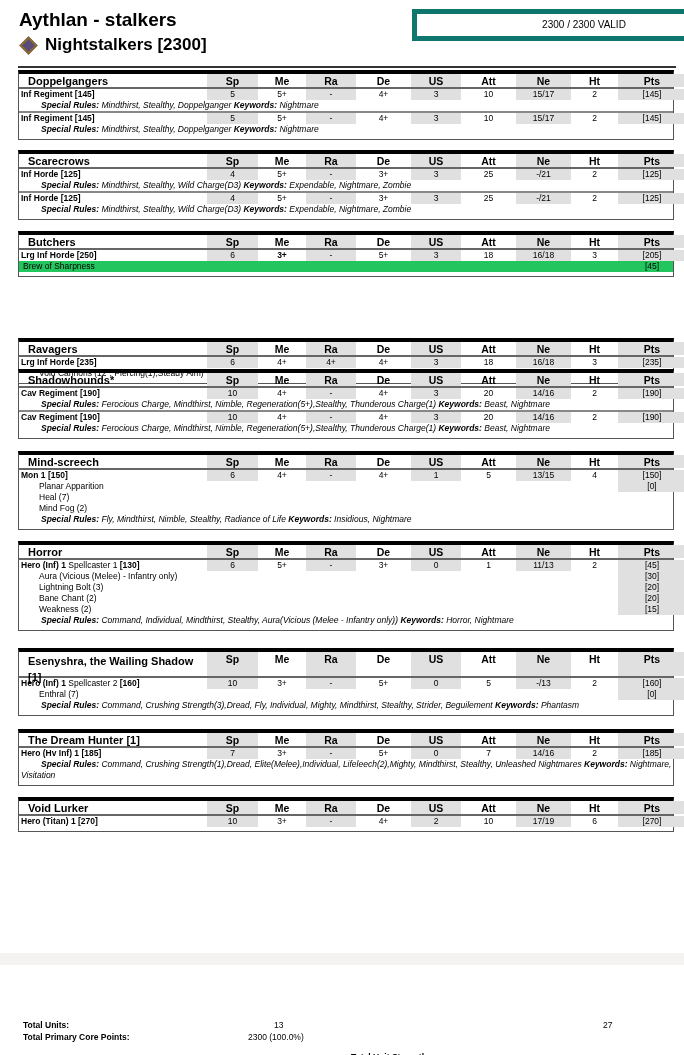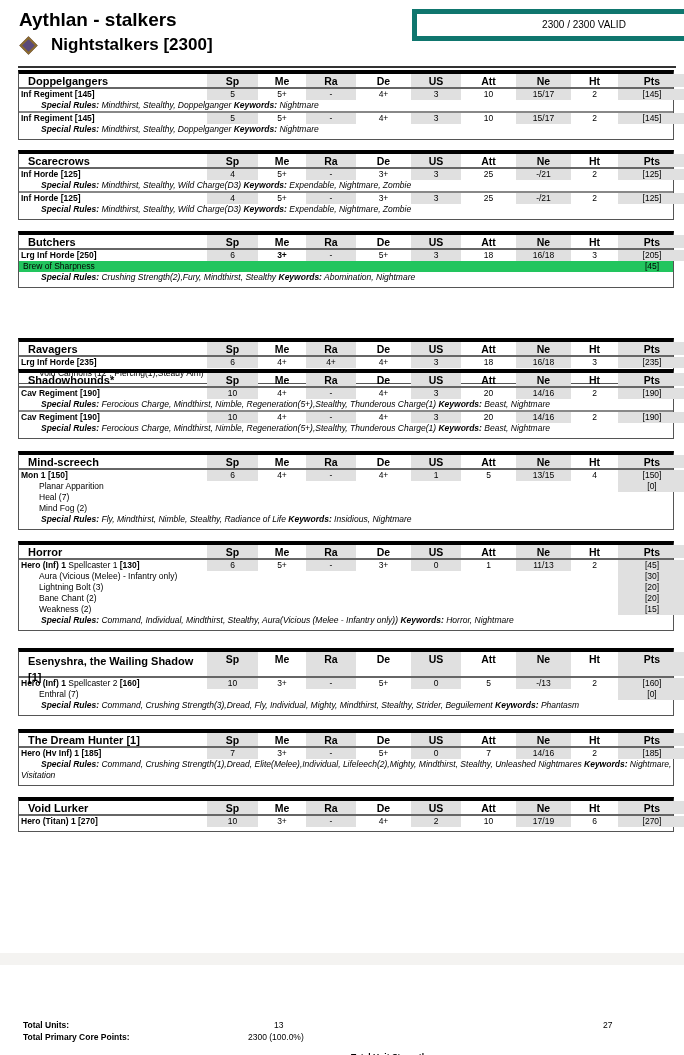--- a/index.html
+++ b/index.html
@@ -1,19 +1,19 @@
 <!DOCTYPE html>
 <html><head>
 <meta charset="utf-8">
 <style>
   html, body { margin:0; padding:0; background:#fff; }
   body { width:684px; height:1055px; position:relative; font-family:"Liberation Sans", sans-serif; color:#000; overflow:hidden; }
   .title { position:absolute; left:19px; top:9px; font-size:19px; font-weight:bold; }
   .valid { position:absolute; left:412px; top:9px; width:262px; height:22px; border:5px solid #0f766e; font-size:10px; text-align:center; line-height:22px;padding-left:36px; }
-  .subtitle { position:absolute; left:19px; top:35px; font-size:17px; font-weight:bold; display:flex; align-items:center; gap:13px; }
+  .subtitle { position:absolute; left:19px; top:35px; font-size:17px; font-weight:bold; display:flex; align-items:center; gap:7px; }
   .diamond { width:13px; height:13px; transform:rotate(45deg); background:#5a4a7a; border:2px solid #8b6b2e; box-sizing:border-box; margin-left:3px; margin-right:3px; }
   .toprule { position:absolute; left:18px; top:66px; width:658px; height:2px; background:#333; }
 
   .card { position:absolute; left:18px; width:656px; border:1px solid #555; border-top:4px solid #000; box-sizing:border-box; font-size:8.5px; }
   .row { position:relative; height:11px; line-height:11px; }
   .hdr { height:13px; line-height:14px; font-size:10.5px; font-weight:bold; border-bottom:2px solid #666; }
   .hdr.tall { height:24px; }
   .uname { position:absolute; left:9px; top:0; font-size:11px; font-weight:bold; }
   .hdr.tall .uname { width:180px; line-height:16px; top:1px; }
   .c { position:absolute; top:0; text-align:center; height:100%; }
@@ -145,21 +145,20 @@
         <span class="c c1" style="font-weight: bold;">3+</span>
         <span class="c c2 g">-</span>
         <span class="c c3">5+</span>
         <span class="c c4 g">3</span>
         <span class="c c5">18</span>
         <span class="c c6 g">16/18</span>
         <span class="c c7">3</span>
         <span class="c c8 g">[205]</span>
       </div>
       <div class="opt shade"><span>Brew of Sharpness</span><span class="c c8">[45]</span></div>
-      <div class="rules"><b>Special Rules:</b> <span>Crushing Strength(2),Fury, Mindthirst, Stealthy</span> <b>Keywords:</b> <span>Abomination, Nightmare</span></div>
       <div style="height: 4px;"></div>
     </div>
     <div class="card" style="top: 298px; margin-top: 40px;">
       <div class="row hdr">
         <span class="uname">Ravagers</span>
         <span class="c c0 g">Sp</span>
         <span class="c c1">Me</span>
         <span class="c c2 g">Ra</span>
         <span class="c c3">De</span>
         <span class="c c4 g">US</span>

